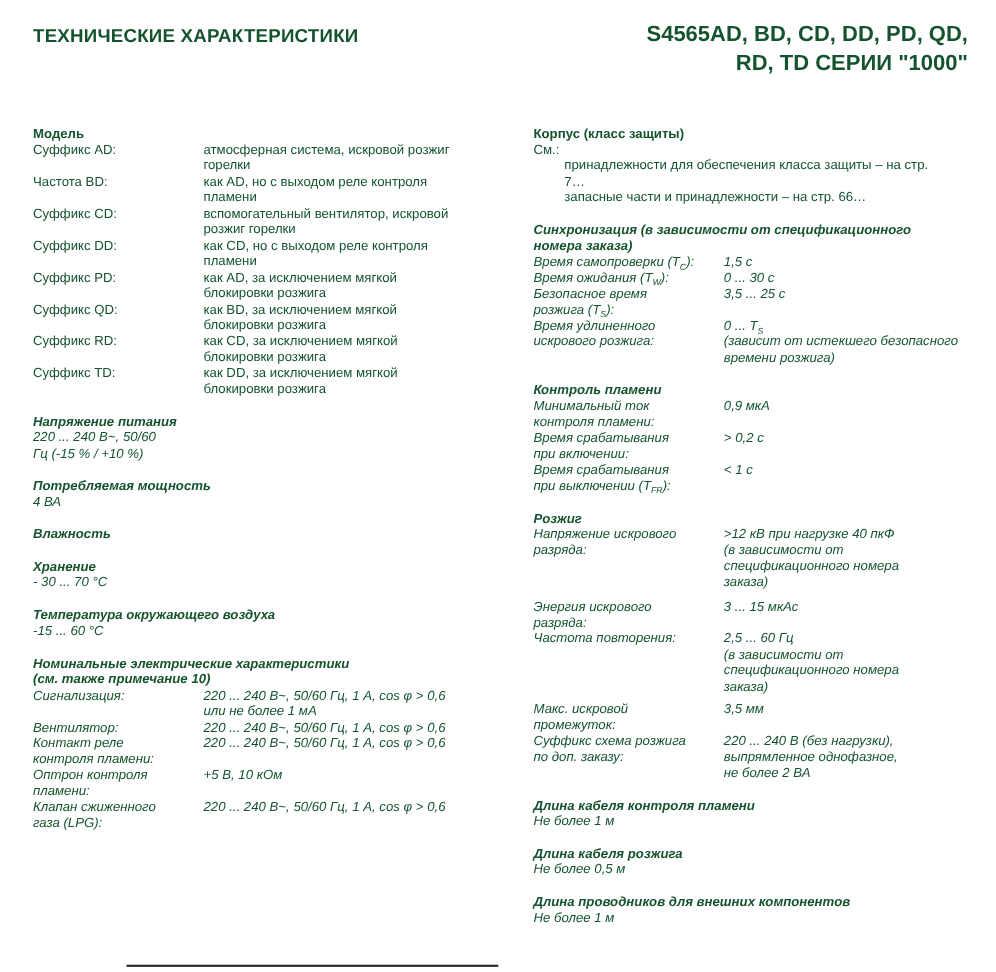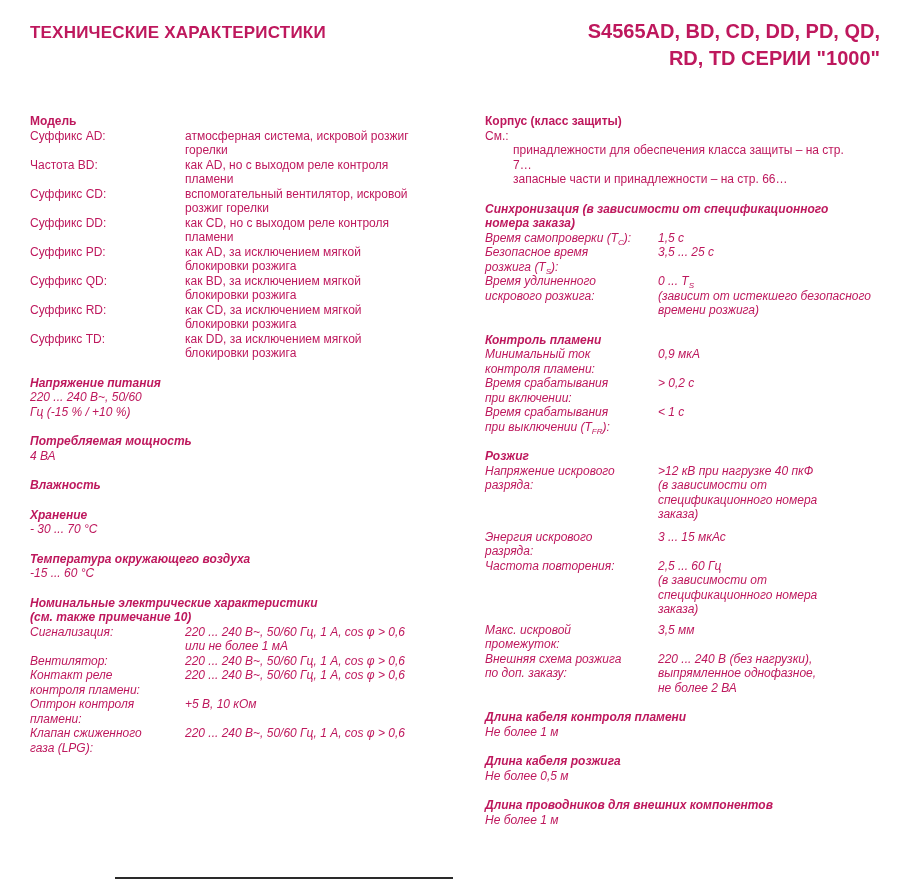--- a/index.html
+++ b/index.html
@@ -1,21 +1,21 @@
 <!DOCTYPE html>
 <html><head>
 <meta charset="utf-8">
 <style>
   html, body { margin: 0; padding: 0; background: #ffffff; }
   .page {
     position: relative;
     width: 905px;
     height: 884px;
     background: #ffffff;
-    color: #be185d;
+    color: #14532d;
     font-family: "Liberation Sans", sans-serif;
     font-size: 12px;
     line-height: 14.5px;
     overflow: hidden;
   }
   .header {
     position: absolute;
     top: 18px;
     left: 30px;
     right: 25px;
@@ -182,20 +182,24 @@
             <div class="indent-line">запасные части и принадлежности – на стр. 66…</div>
           </div>
         </div>
         <div class="section">
           <div class="heading">Синхронизация (в зависимости от спецификационного
 номера заказа)</div>
           <div class="row">
             <div class="row-label">Время самопроверки (T<sub class="subscript">C</sub>):</div>
             <div class="row-value">1,5 с</div>
           </div>
+          <div class="row">
+            <div class="row-label">Время ожидания (T<sub class="subscript">W</sub>):</div>
+            <div class="row-value">0 ... 30 с</div>
+          </div>
           <div class="row row-bottom">
             <div class="row-label">Безопасное время
 розжига (T<sub class="subscript">S</sub>):</div>
             <div class="row-value">3,5 ... 25 с</div>
           </div>
           <div class="row">
             <div class="row-label">Время удлиненного
 искрового розжига:</div>
             <div class="row-value">0 ... T<sub class="subscript">S</sub>
 (зависит от истекшего безопасного
@@ -241,21 +245,21 @@
 (в зависимости от
 спецификационного номера
 заказа)</div>
           </div>
           <div class="row row-bottom" style="margin-top: 6px;">
             <div class="row-label">Макс. искровой
 промежуток:</div>
             <div class="row-value">3,5 мм</div>
           </div>
           <div class="row">
-            <div class="row-label">Внешняя схема розжига
+            <div class="row-label">Суффикс схема розжига
 по доп. заказу:</div>
             <div class="row-value">220 ... 240 В (без нагрузки),
 выпрямленное однофазное,
 не более 2 ВА</div>
           </div>
         </div>
         <div class="section">
           <div class="heading">Длина кабеля контроля пламени</div>
           <div class="body-text">Не более 1 м</div>
         </div>

